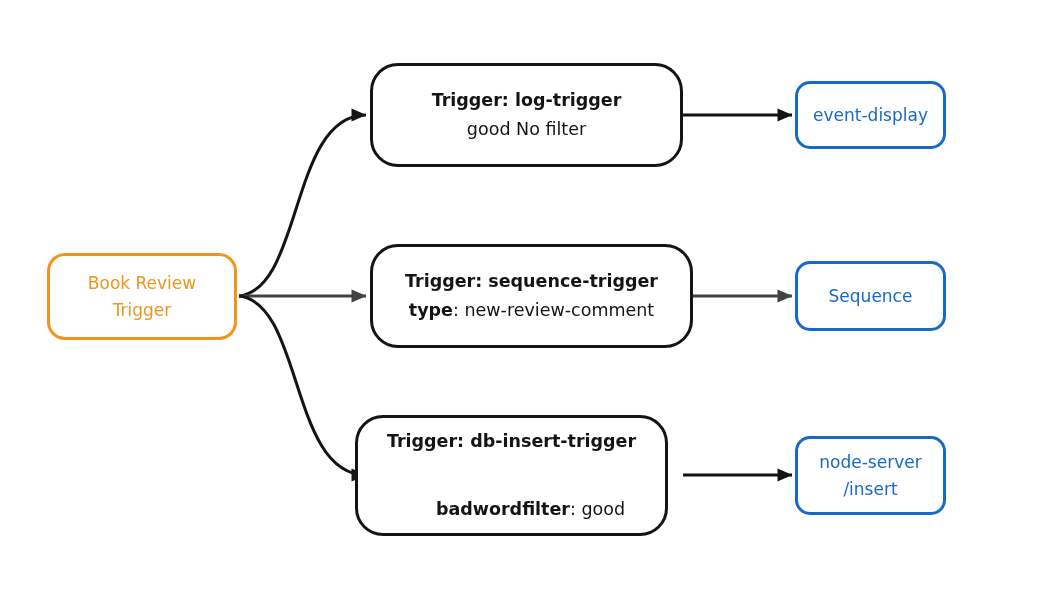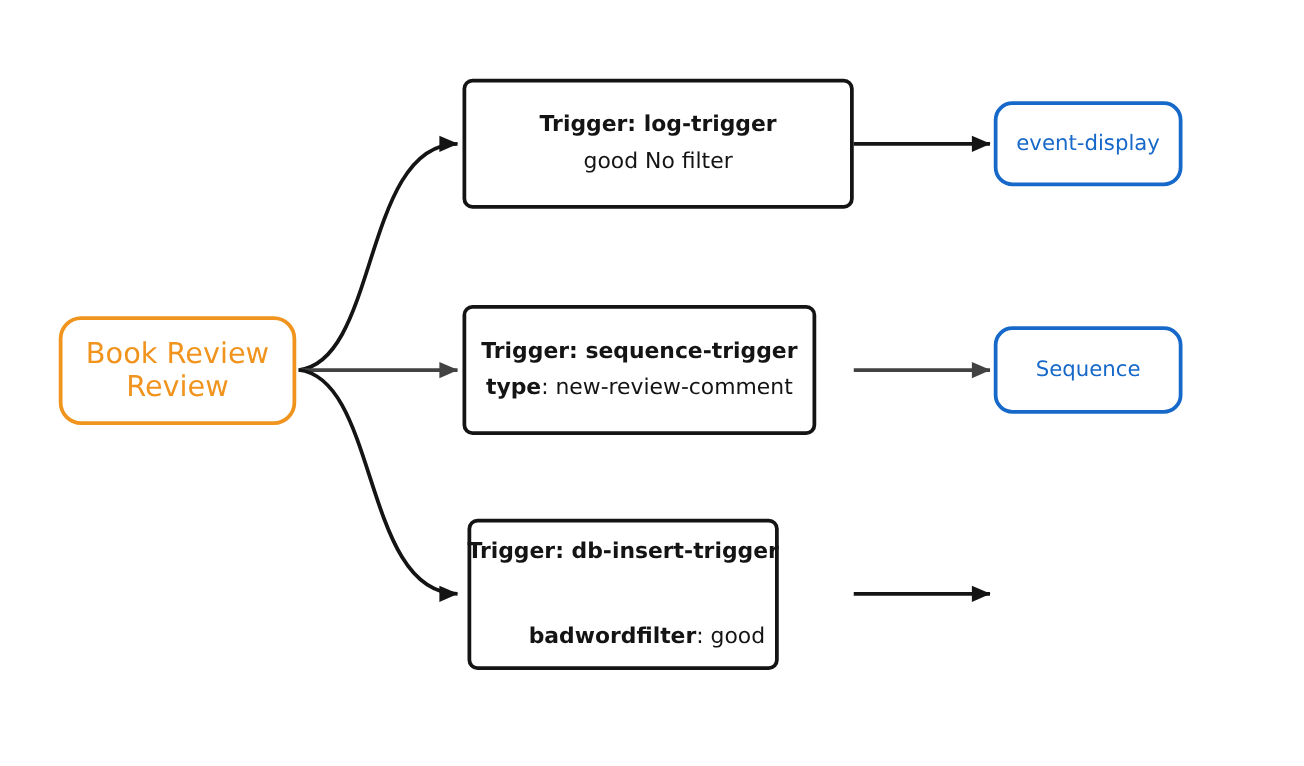--- a/index.html
+++ b/index.html
@@ -23,25 +23,25 @@
     display:flex;flex-direction:column;
     align-items:center;justify-content:center;
     text-align:center;
     background:#ffffff;
   }
   .node .line{white-space:nowrap;}
   .broker{
     border:3px solid var(--orange,#F0941E);
     border-radius:18px;
     color:var(--orange,#F0941E);
-    font-size:23px;line-height:27px;
+    font-size:17px;line-height:27px;
   }
   .trigger{
     border:3px solid var(--ink,#141414);
-    border-radius:8px;
+    border-radius:28px;
     color:var(--ink,#141414);
     font-size:17.5px;line-height:29.5px;
   }
   .trigger .b{font-weight:700;}
   .output{
     border:3px solid var(--blue,#1769C9);
     border-radius:15px;
     color:var(--blue,#1769C9);
     font-size:17px;line-height:27px;
   }
@@ -64,40 +64,44 @@
     <path class="edge black" d="M239,296 C303,289 290,115 366,115" marker-end="url(#arrow-black)"></path>
     <path class="edge gray" d="M239,296 L366,296" marker-end="url(#arrow-gray)"></path>
     <path class="edge black" d="M239,296 C303,303 290,475 366,475" marker-end="url(#arrow-black)"></path>
     <path class="edge black" d="M683,115 L792,115" marker-end="url(#arrow-black)"></path>
     <path class="edge gray" d="M683,296 L792,296" marker-end="url(#arrow-gray)"></path>
     <path class="edge black" d="M683,475 L792,475" marker-end="url(#arrow-black)"></path>
   </svg>
 
   <div class="node broker" style="left:47px;top:253px;width:190px;height:87px;">
     <div class="line">Book Review</div>
-    <div class="line">Review</div>
+    <div class="line">Trigger</div>
   </div>
 
   <div class="node trigger" style="left:370px;top:63px;width:313px;height:104px;">
     <div class="line b">Trigger: log-trigger</div>
     <div class="line">good No filter</div>
   </div>
 
-  <div class="node trigger" style="left:370px;top:244px;width:283px;height:104px;">
+  <div class="node trigger" style="left:370px;top:244px;width:323px;height:104px;">
     <div class="line b">Trigger: sequence-trigger</div>
     <div class="line"><span class="b">type</span><span>: new-review-comment</span></div>
   </div>
 
-  <div class="node trigger" style="left:374px;top:415px;width:249px;height:121px;">
+  <div class="node trigger" style="left:355px;top:415px;width:313px;height:121px;">
     <div class="line b">Trigger: db-insert-trigger</div>
     <div class="line shift"><span class="b">badwordfilter</span><span>: good</span></div>
   </div>
 
   <div class="node output" style="left:795px;top:81px;width:151px;height:68px;">
     <div class="line">event-display</div>
   </div>
 
   <div class="node output" style="left:795px;top:261px;width:151px;height:70px;text-align:right;">
     <div class="line">Sequence</div>
   </div>
 
+  <div class="node output" style="left:795px;top:436px;width:151px;height:79px;">
+    <div class="line">node-server</div>
+    <div class="line">/insert</div>
+  </div>
 
 </div>
 
 </body></html>

